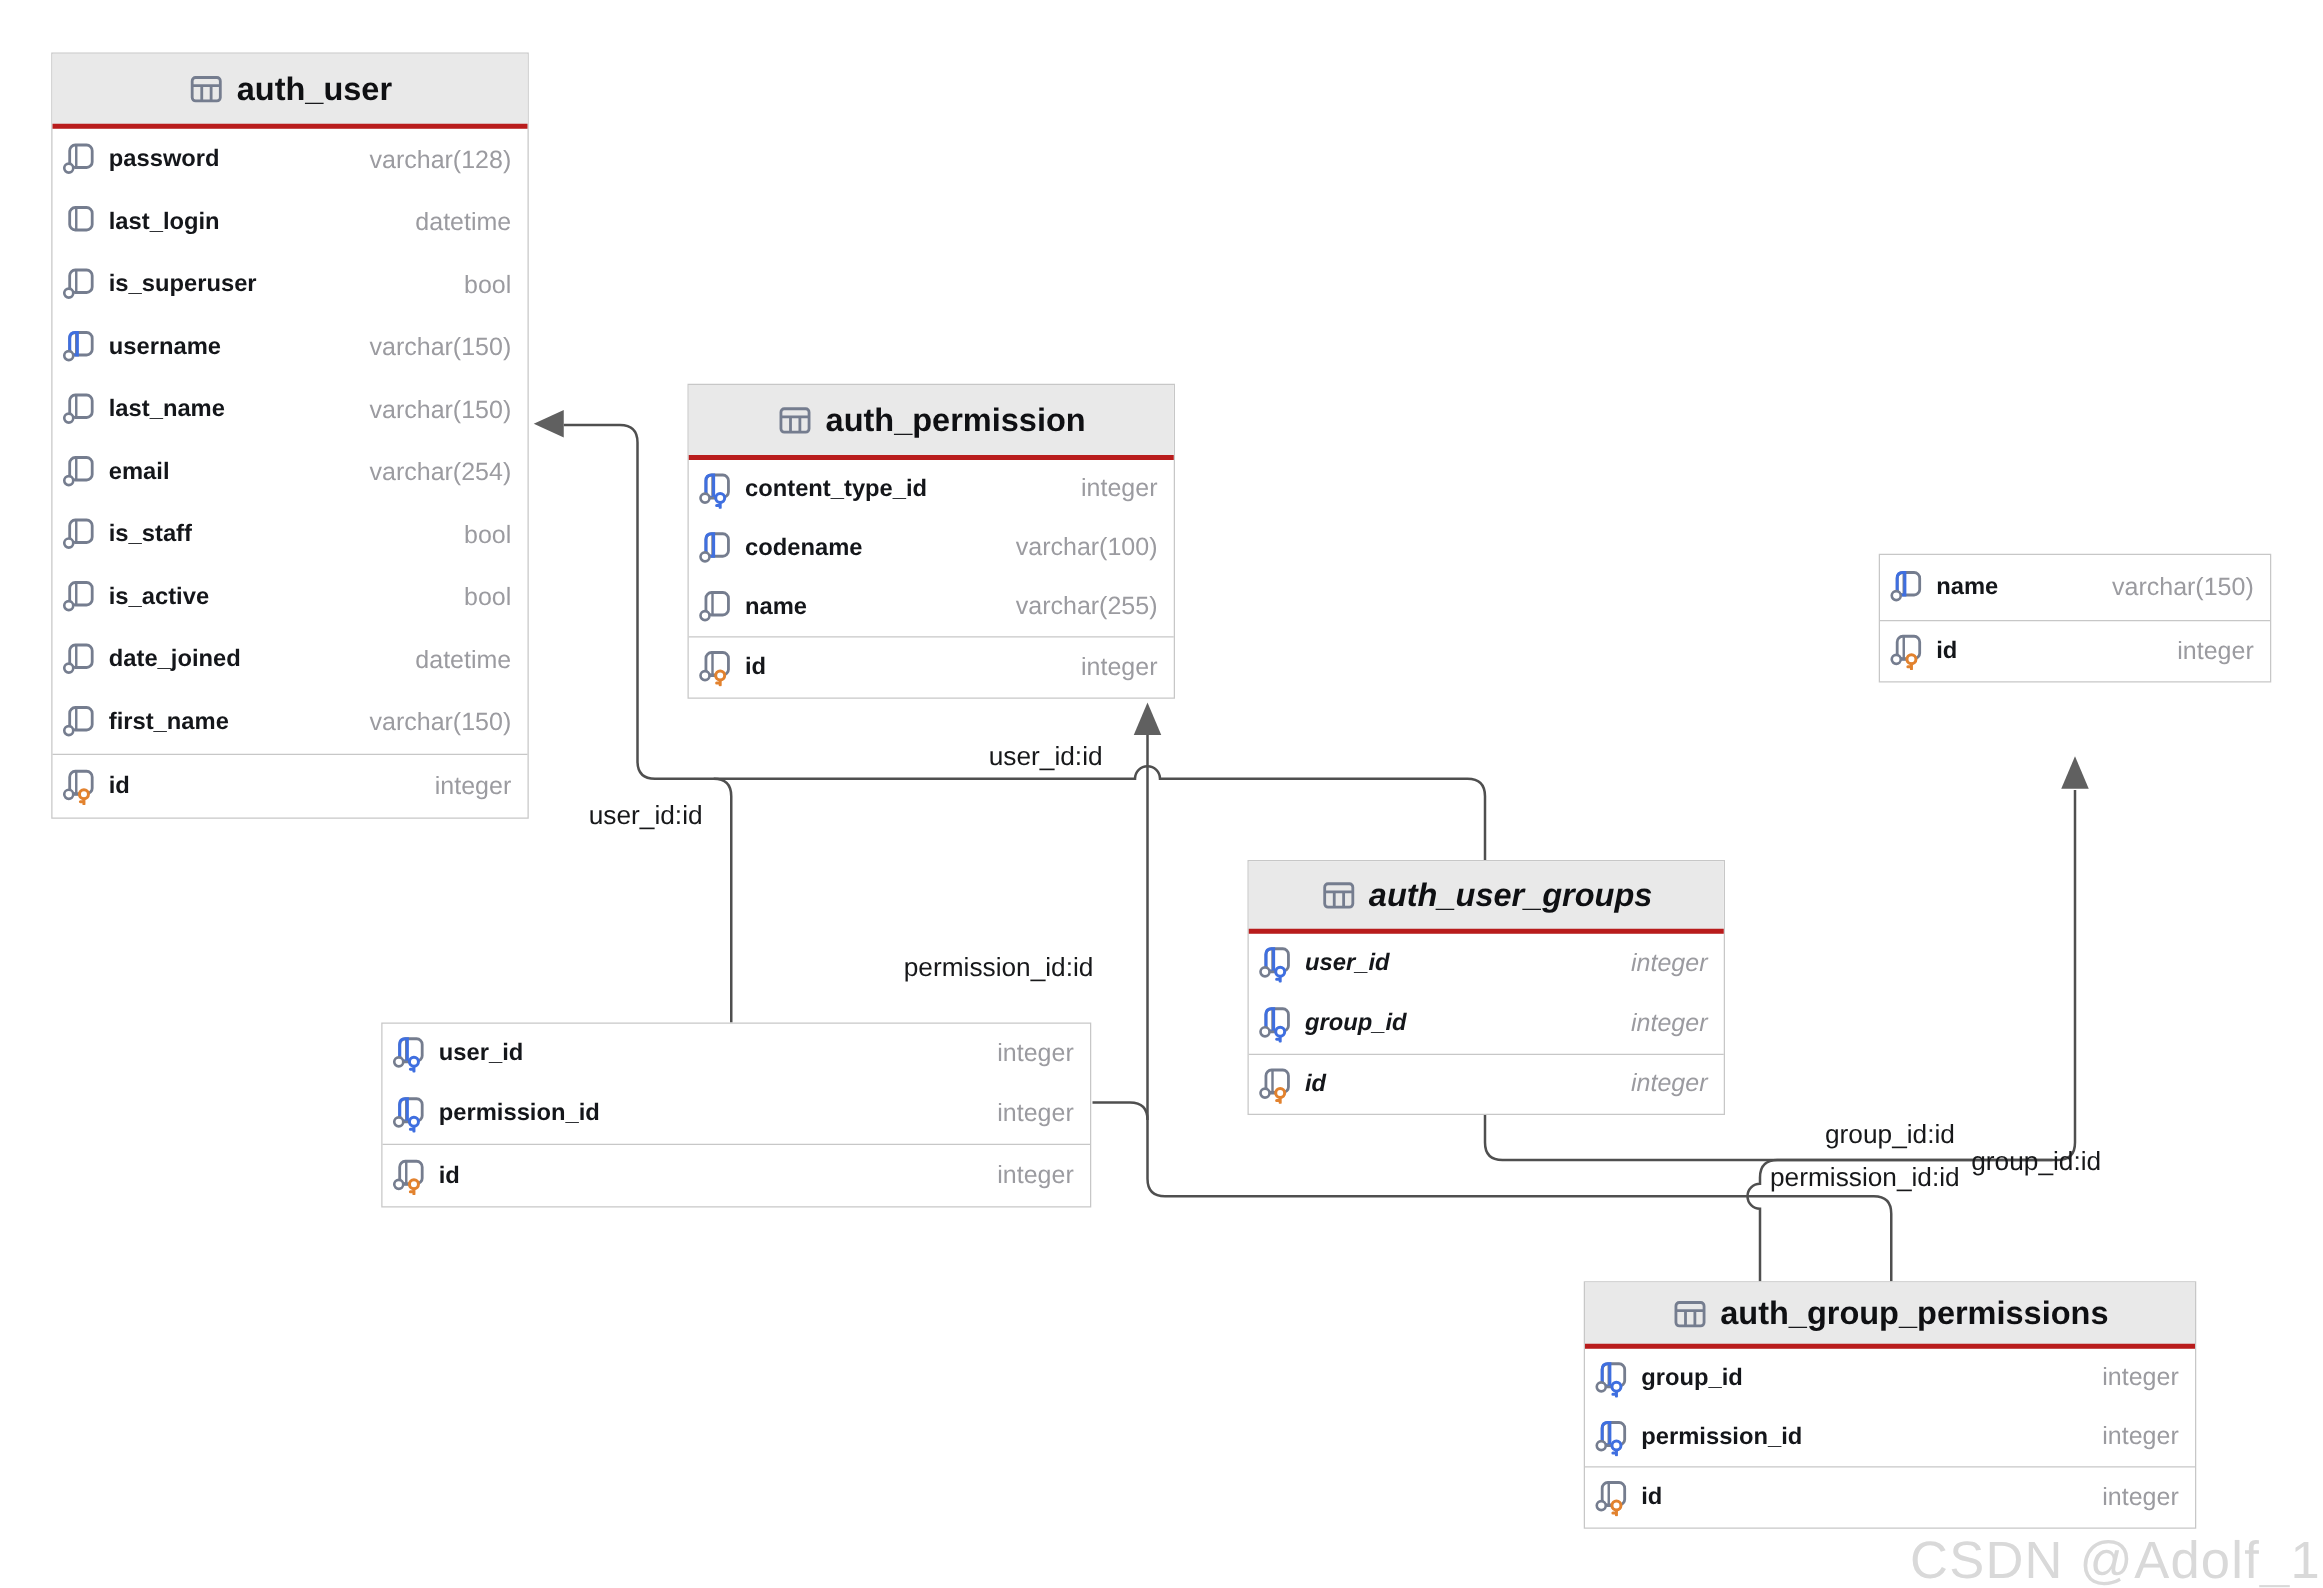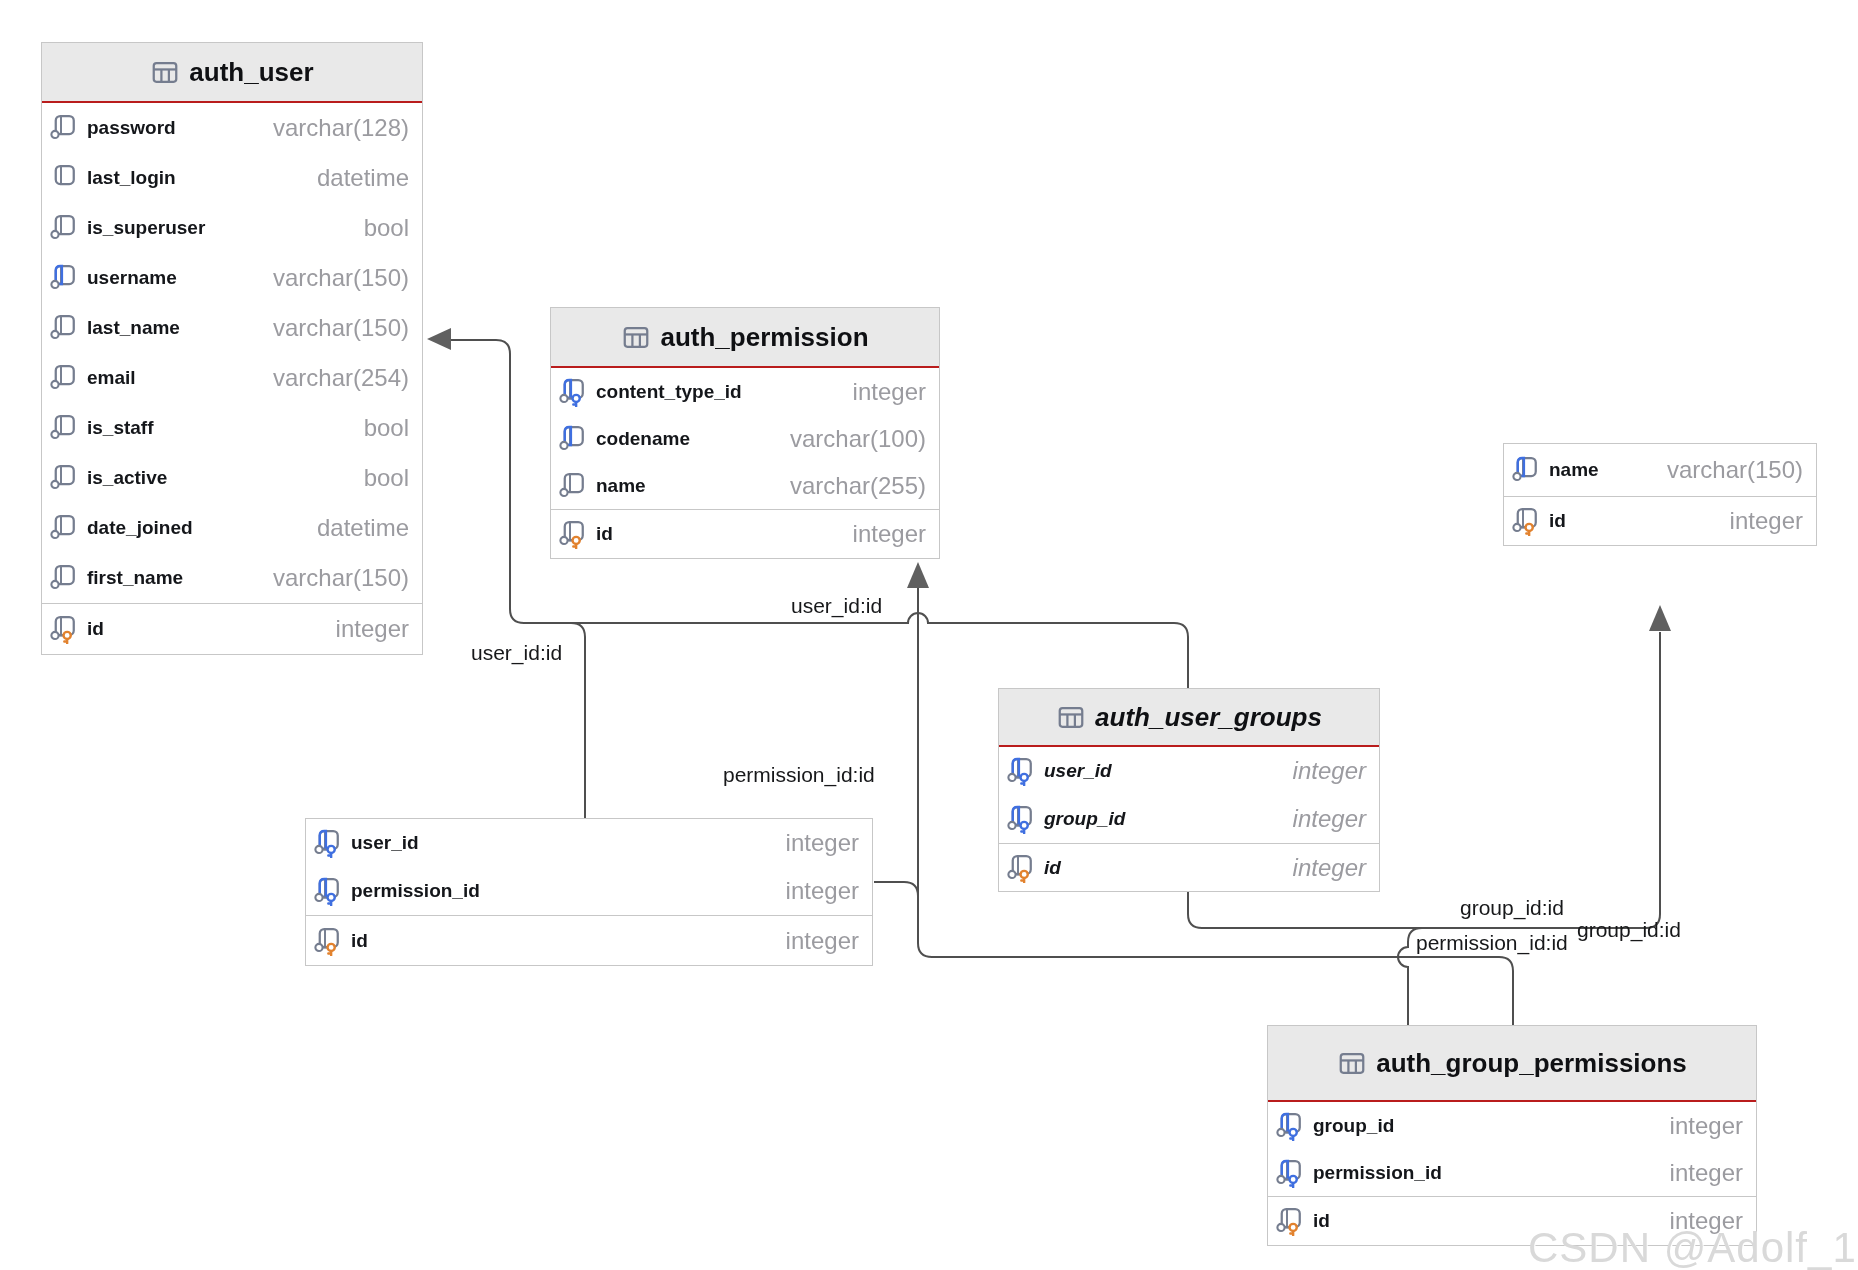--- a/index.html
+++ b/index.html
@@ -9,26 +9,26 @@
   }
   .edges{position:absolute;left:0;top:0;z-index:1;}
   .edges .wire{fill:none;stroke:var(--line,#4f4f4f);stroke-width:2;}
   .edges .head{fill:var(--arrow,#606060);stroke:none;}
   .tbl{
     position:absolute;z-index:2;background:#fff;
     border:1px solid var(--tborder,#c7c7c7);box-sizing:border-box;
   }
   .hdr{
     display:flex;align-items:center;justify-content:center;gap:9px;
-    background:var(--hbg,#e9e9e9);border-bottom:2px solid #b91c1c;box-sizing:border-box;
+    background:var(--hbg,#e9e9e9);border-bottom:4px solid #b91c1c;box-sizing:border-box;
   }
   .hdr .ttl{font-size:26px;font-weight:700;color:#0f1013;white-space:nowrap;}
   .row{display:flex;align-items:center;padding:0 13px 0 7px;box-sizing:border-box;}
   .row .nm{font-size:19px;font-weight:700;color:var(--cname,#14161a);margin-left:8px;white-space:nowrap;}
-  .row .tp{font-size:24px;color:var(--ctype,#9b9ba0);margin-left:auto;white-space:nowrap;}
+  .row .tp{font-size:20px;color:var(--ctype,#9b9ba0);margin-left:auto;white-space:nowrap;}
   .keysec{border-top:1px solid var(--tborder,#c7c7c7);}
   .icn{width:30px;height:30px;flex:0 0 30px;display:flex;}
   .icn svg{width:100%;height:100%;}
   .rel-label{
     position:absolute;z-index:3;font-size:21px;color:#17181a;white-space:nowrap;
   }
   .watermark{
     position:absolute;z-index:4;font-size:42px;letter-spacing:1px;
     color:var(--wm,#d9d9d9);text-shadow:1px 1px 0 #ffffff;white-space:nowrap;
   }
@@ -398,21 +398,21 @@
               <circle cx="12.1" cy="14.3" r="2.4" fill="#fff" stroke="#e2822e" stroke-width="1.6"></circle>
               <path d="M12.1 16.8 V19.5 M12.1 18.3 H10.2" fill="none" stroke="#e2822e" stroke-width="1.6" stroke-linecap="round"></path>
             </svg>
           </span>
           <span class="nm">id</span>
           <span class="tp">integer</span>
         </div>
       </div>
     </div>
     <div class="tbl" style="left: 1267px; top: 1025px; width: 490px;">
-      <div class="hdr" style="height: 76px;">
+      <div class="hdr" style="height: 53px;">
         <span class="icn">
           <svg viewBox="0 0 20 20">
             <rect x="2.5" y="4" width="15" height="12.5" rx="1.8" fill="none" stroke="#757d8f" stroke-width="1.5"></rect>
             <line x1="2.5" y1="8.3" x2="17.5" y2="8.3" stroke="#757d8f" stroke-width="1.5"></line>
             <line x1="7.6" y1="8.3" x2="7.6" y2="16.4" stroke="#757d8f" stroke-width="1.5"></line>
             <line x1="12.6" y1="8.3" x2="12.6" y2="16.4" stroke="#757d8f" stroke-width="1.5"></line>
           </svg>
         </span>
         <span class="ttl">auth_group_permissions</span>
       </div>

